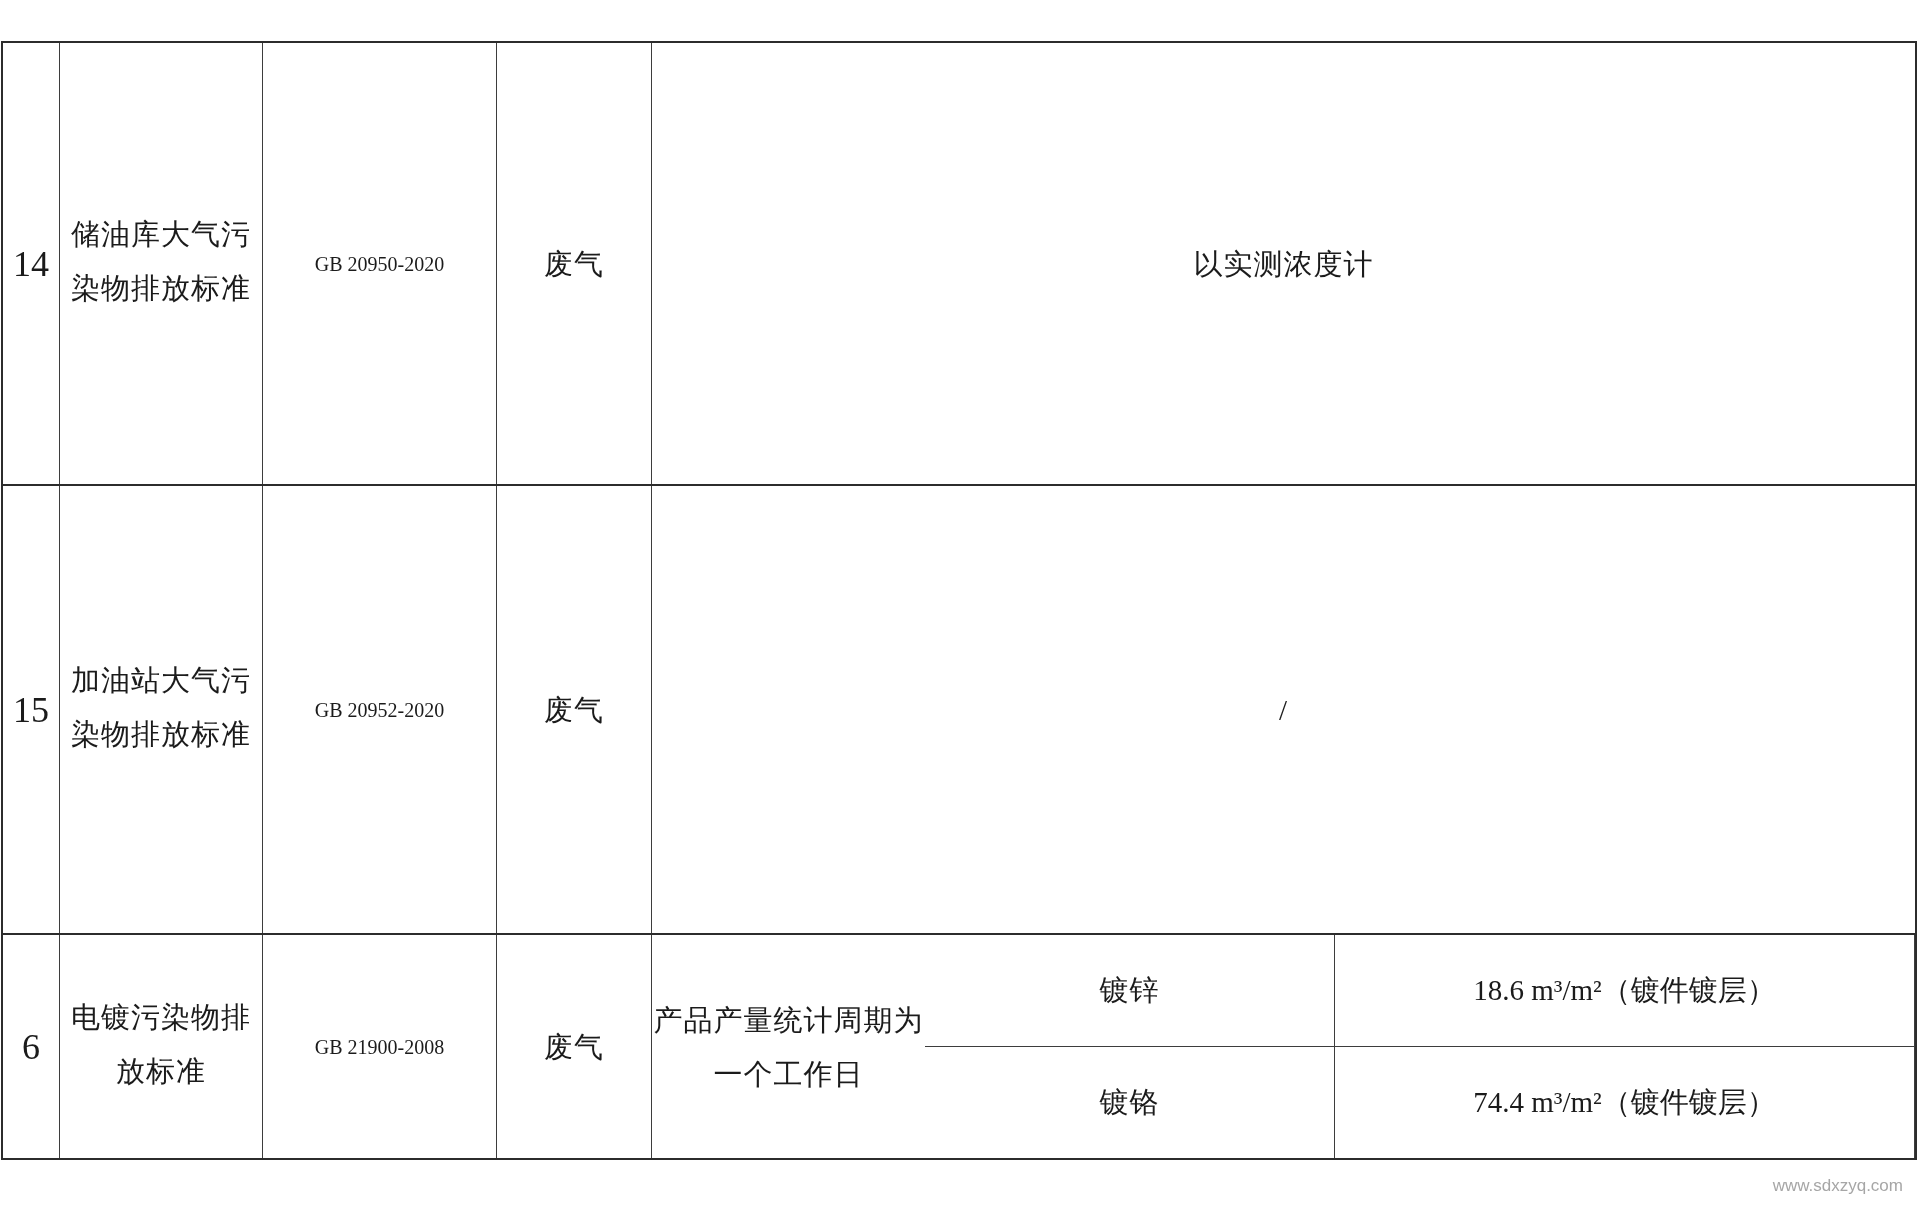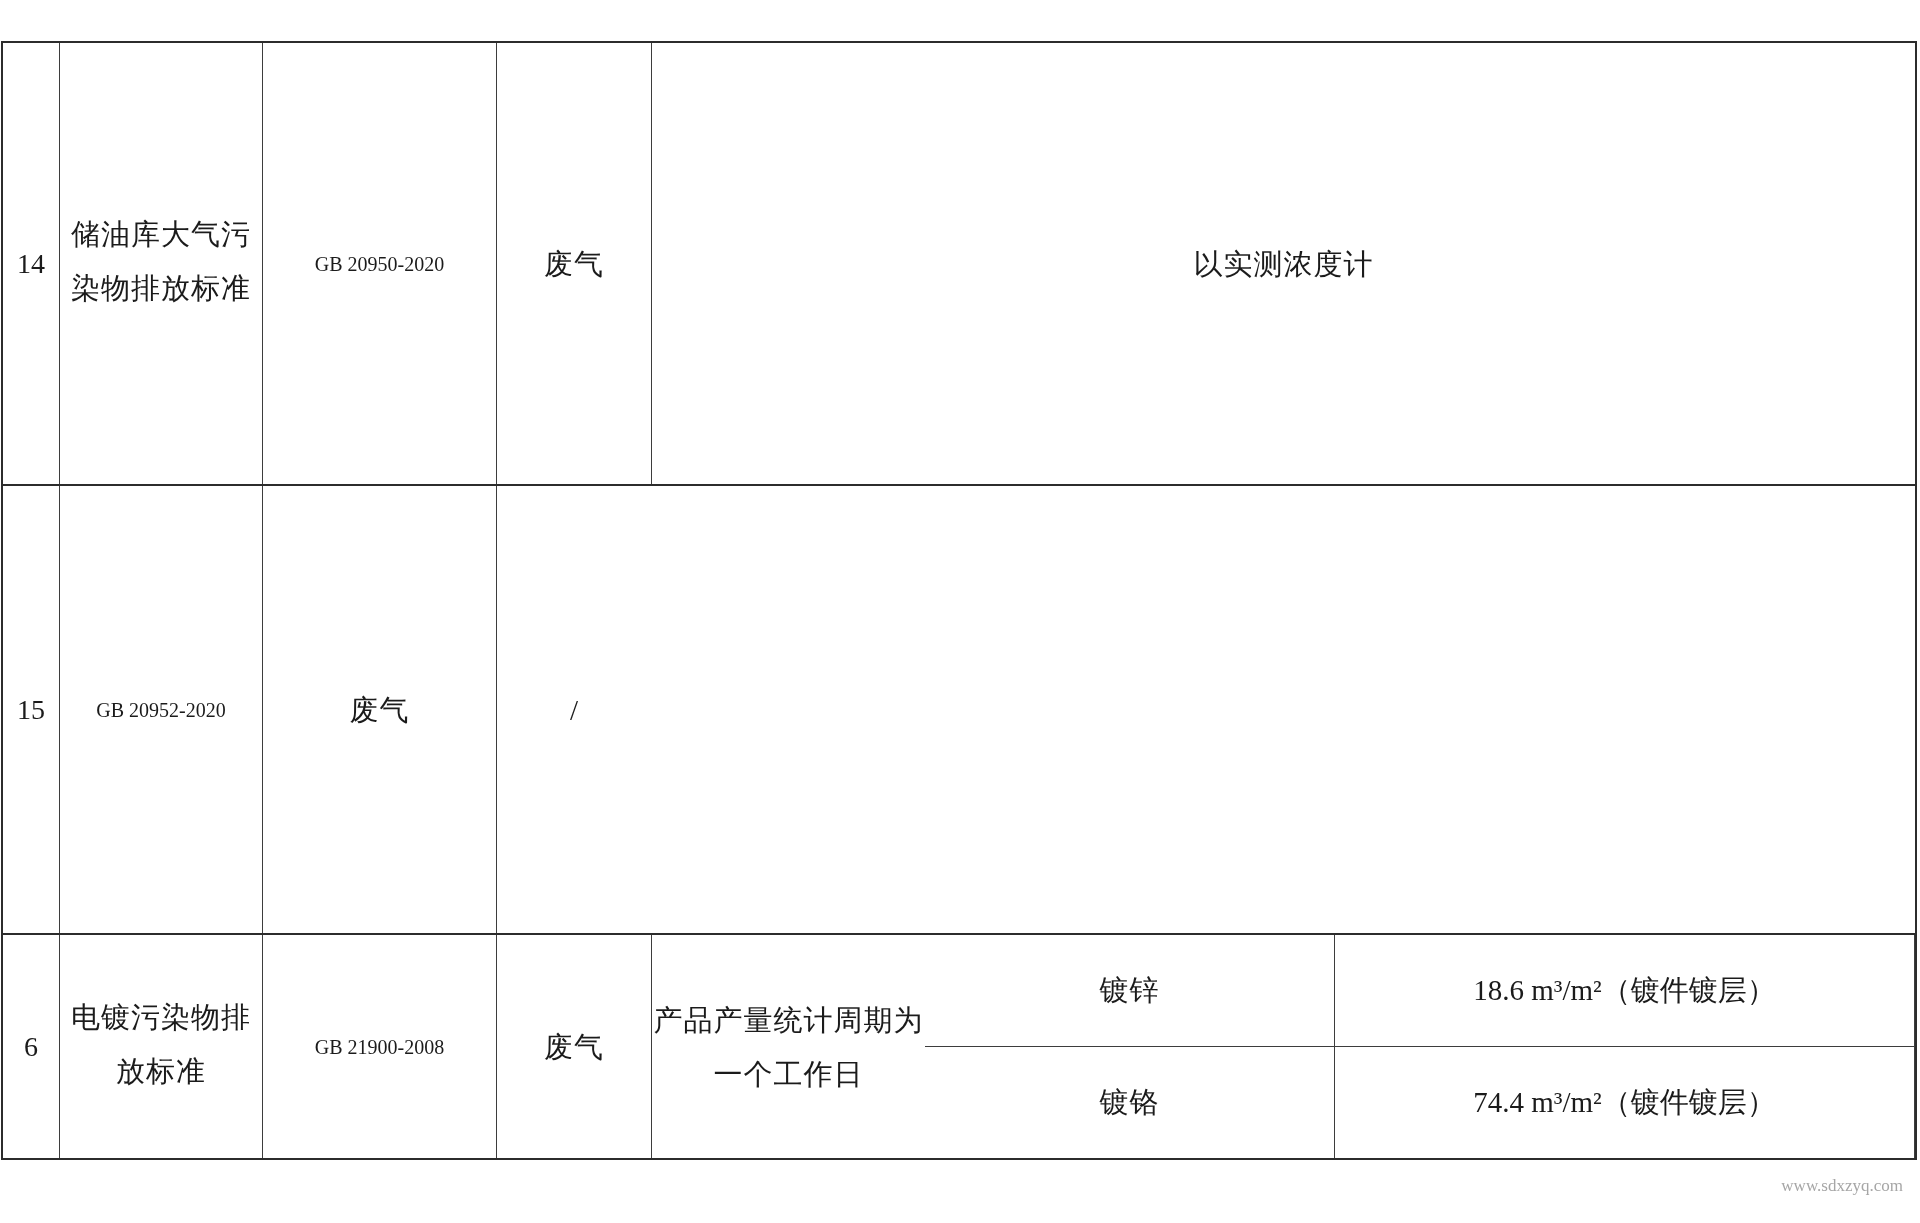--- a/index.html
+++ b/index.html
@@ -38,29 +38,29 @@
     align-items:center;
     justify-content:center;
     text-align:center;
     font-size:29px;
     line-height:54px;
     letter-spacing:1px;
   }
   .b-r{border-right:1px solid var(--line);}
   .b-b{border-bottom:1px solid var(--line);}
   .span2{grid-row:1 / 3;}
-  .c-no{font-size:28px;letter-spacing:0;}
+  .c-no{font-size:36px;letter-spacing:0;}
   .c-std{font-size:20px;letter-spacing:0;}
   .c-name span{display:block;max-width:182px;font-family:Liberation Mono, monospace;}
   .c-val{font-size:29px;letter-spacing:0;}
   .watermark{
     position:absolute;
     top:1176px;
     right:17px;
-    font-family:Liberation Serif, serif;
+    font-family:Liberation Sans, sans-serif;
     font-size:17px;
     color:var(--wm);
   }
 </style>
 </head>
 <body>
 
 <div class="tbl">
 
   <div class="row row-sep">
@@ -68,20 +68,23 @@
     <div class="cell b-r c-name">
       <span>储油库大气污染物排放标准</span>
     </div>
     <div class="cell b-r c-std">GB 20950-2020</div>
     <div class="cell b-r">废气</div>
     <div class="cell">以实测浓度计</div>
   </div>
 
   <div class="row row-sep">
     <div class="cell b-r c-no">15</div>
+    <div class="cell b-r c-name">
+      <span>加油站大气污染物排放标准</span>
+    </div>
     <div class="cell b-r c-std">GB 20952-2020</div>
     <div class="cell b-r">废气</div>
     <div class="cell">/</div>
   </div>
 
   <div class="row row-16">
     <div class="cell b-r c-no span2">6</div>
     <div class="cell b-r c-name span2">
       <span>电镀污染物排放标准</span>
     </div>

